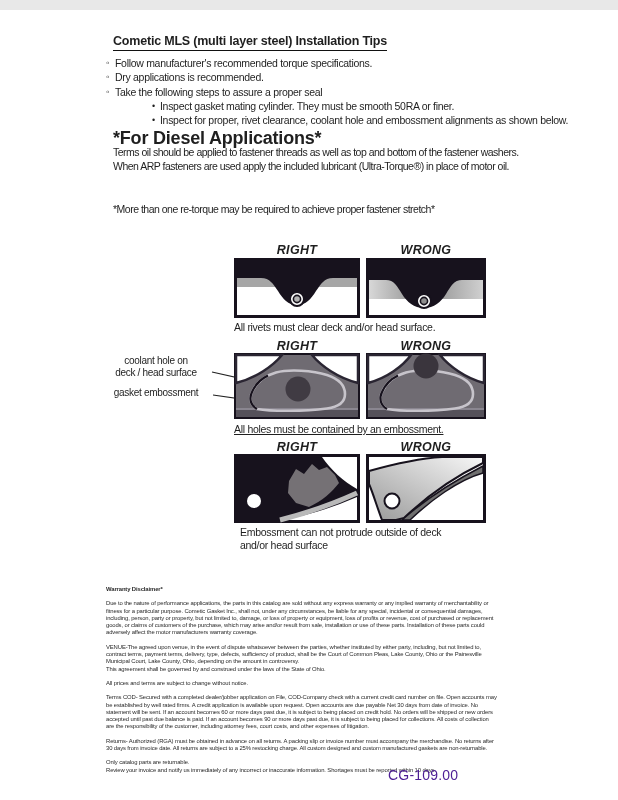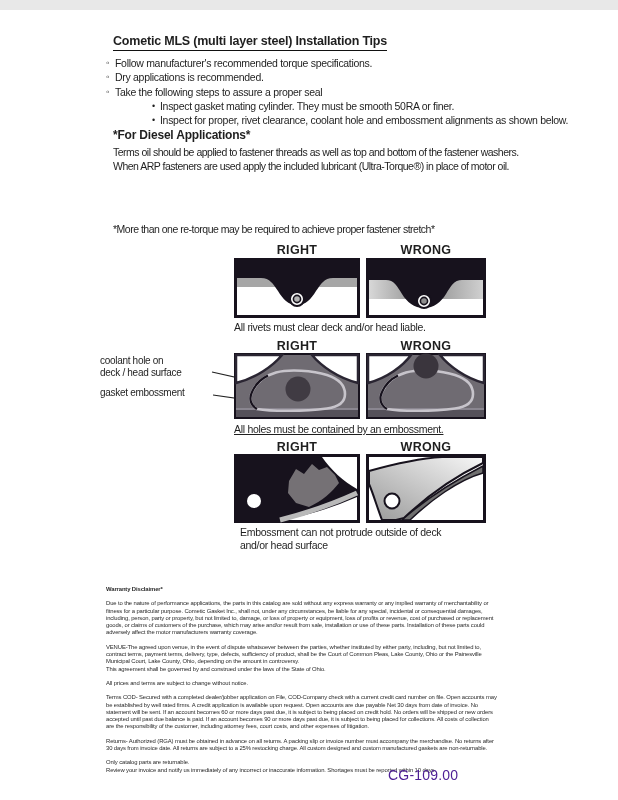--- a/index.html
+++ b/index.html
@@ -25,46 +25,46 @@
   }
 
   .bullets { left: 106px; top: 46px; font-size: 10.5px; letter-spacing: -0.3px; }
   .bullet-row { display: flex; line-height: 14.3px; white-space: nowrap; }
   .bullet-row .marker { width: 9px; font-size: 10px; }
   .sub-bullets { margin-left: 46px; }
   .sub-bullets .marker { width: 8px; font-size: 9px; }
 
   .diesel-heading {
     left: 113px; top: 118px;
-    font-size: 12px; font-weight: bold; letter-spacing: -0.2px;
+    font-size: 18px; font-weight: bold; letter-spacing: -0.2px;
     white-space: nowrap;
   }
   .body-par {
     left: 113px; width: 470px;
     font-size: 10.5px; line-height: 14px; letter-spacing: -0.5px;
     white-space: pre-line;
   }
   .par-1 { top: 135px; }
   .par-2 { top: 165px; }
-  .par-3 { top: 212px; }
+  .par-3 { top: 192px; }
 
   .fig-label {
     font-size: 12.5px; font-weight: bold; letter-spacing: 0.3px;
-    text-align: center; line-height: 14px;
+    text-align: center; line-height: 14px; font-style: italic;
   }
   .fig-caption {
     font-size: 10.5px; letter-spacing: -0.3px; line-height: 13px;
     white-space: pre-line;
   }
   .diag { display: block; }
 
   .annot {
     left: 100px; width: 112px;
     font-size: 10px; line-height: 11.5px; letter-spacing: -0.3px;
-    text-align: left; white-space: pre-line;
+    text-align: center; white-space: pre-line;
   }
 
   .disclaimer {
     left: 106px; top: 576px; width: 440px;
     font-size: 5.9px; line-height: 7.3px; letter-spacing: -0.12px;
     color: #2a2a2a;
   }
   .disclaimer .d-head { font-weight: bold; margin-bottom: 7px; }
   .disclaimer p { white-space: pre-line; margin-top: 7px; }
   .disclaimer p.tight { margin-top: 0; }
@@ -135,21 +135,21 @@
       </linearGradient>
     </defs>
     <rect x="1.5" y="1.5" width="117" height="57" fill="#ffffff" stroke="#17121d" stroke-width="3"></rect>
     <rect x="3" y="22" width="114" height="19" fill="url(#pg1)"></rect>
     <rect x="3" y="41" width="114" height="16" fill="#ffffff"></rect>
     <path d="M3,3 H117 V22 H96 C88,22 85,28 80,36 C75,44 68,50 58,50 C48,50 41,44 36,36 C31,28 28,22 20,22 H3 Z" fill="#17121d"></path>
     <circle cx="58" cy="43" r="7" fill="#ffffff" stroke="#17121d" stroke-width="2"></circle>
     <circle cx="58" cy="43" r="3.6" fill="#8e8e8e" stroke="#17121d" stroke-width="1.6"></circle>
   </svg>
 
-  <div class="abs fig-caption" style="left:234px; top:311px; width:300px;">All rivets must clear deck and/or head liable.</div>
+  <div class="abs fig-caption" style="left:234px; top:311px; width:300px;">All rivets must clear deck and/or head surface.</div>
 
   <div class="abs fig-label" style="left:234px; top:329px; width:126px;">RIGHT</div>
   <div class="abs fig-label" style="left:366px; top:329px; width:120px;">WRONG</div>
 
   <div class="abs annot" style="top:345px;">coolant hole on
 deck / head surface</div>
   <div class="abs annot" style="top:377px;">gasket embossment</div>
 
   <svg class="abs" style="left:210px; top:355px;" width="100" height="45" viewBox="0 0 100 45">
     <line x1="2" y1="7" x2="82" y2="25" stroke="#222" stroke-width="1.2"></line>

